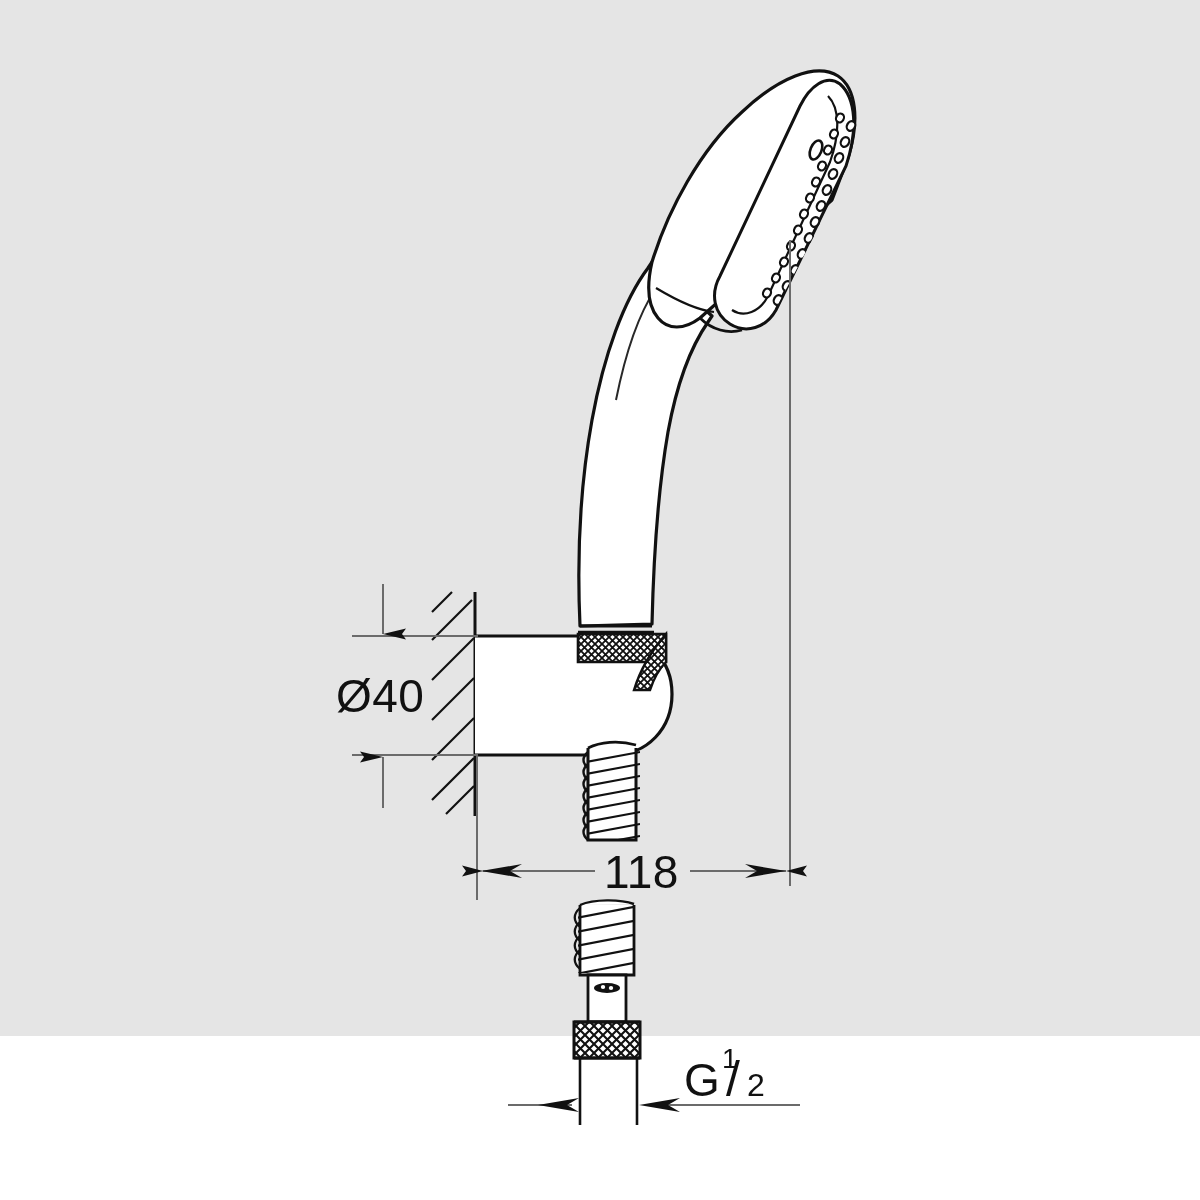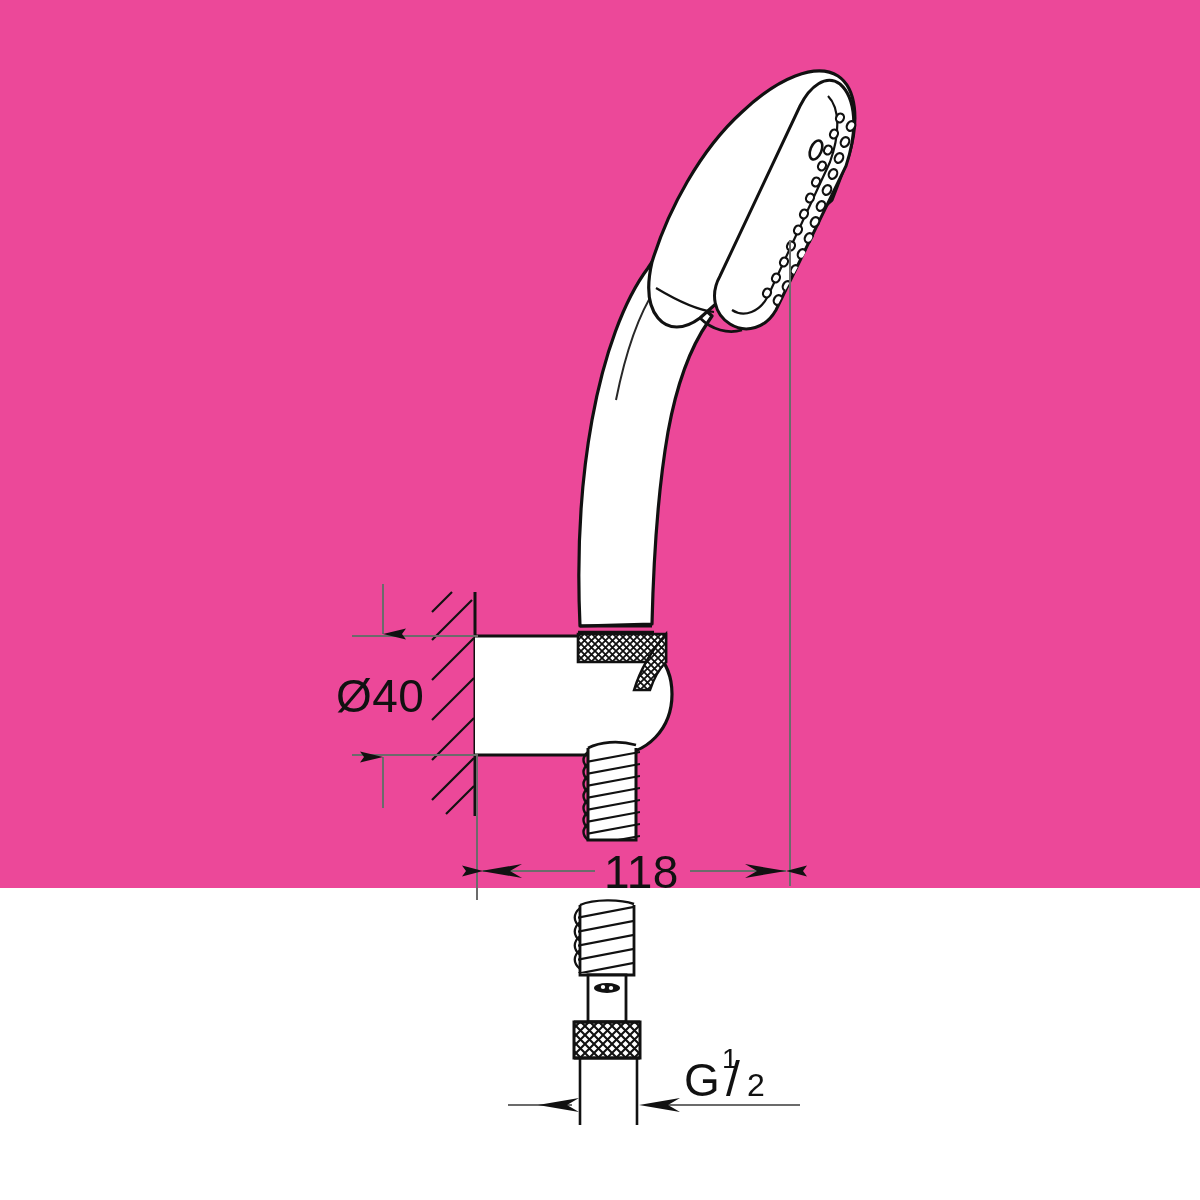--- a/index.html
+++ b/index.html
@@ -10,22 +10,22 @@
   }
   body {
     width: 1200px;
     height: 1200px;
     overflow: hidden;
     font-family: "Liberation Sans", sans-serif;
   }
   #drawing-root {
     position: relative;
     width: 1200px;
-    height: 888px;
-    background: #ec4899;
+    height: 1036px;
+    background: #e5e5e5;
   }
   svg.drawing {
     display: block;
     width: 1200px;
     height: 1200px;
   }
   .dim-text {
     font-family: "Liberation Sans", sans-serif;
     font-size: 46px;
     fill: #111111;

